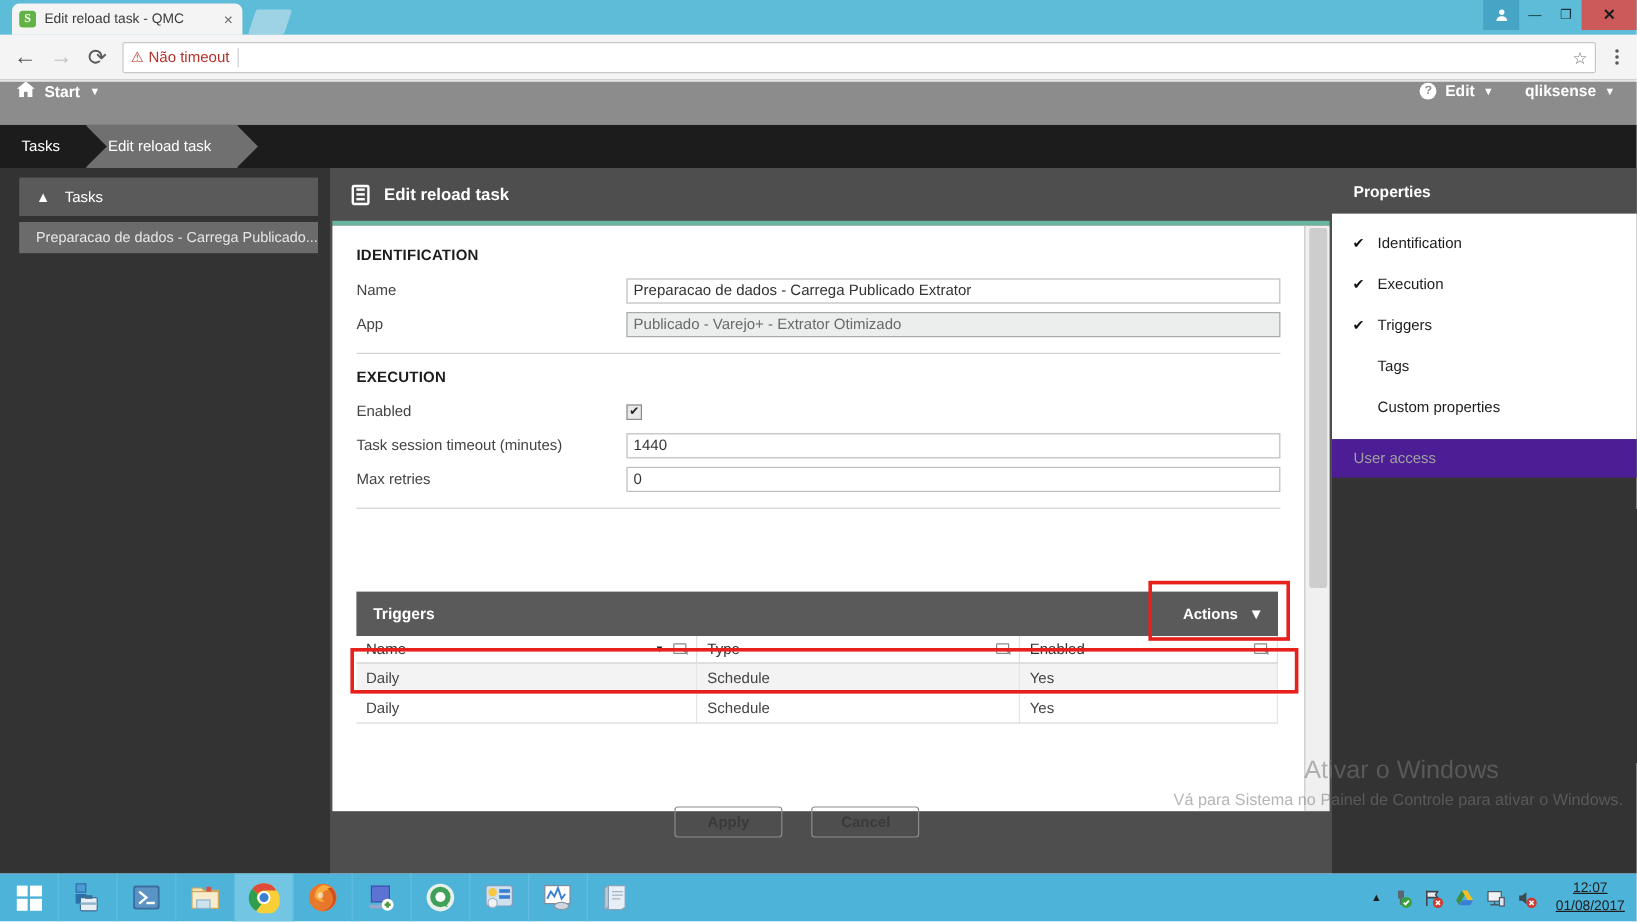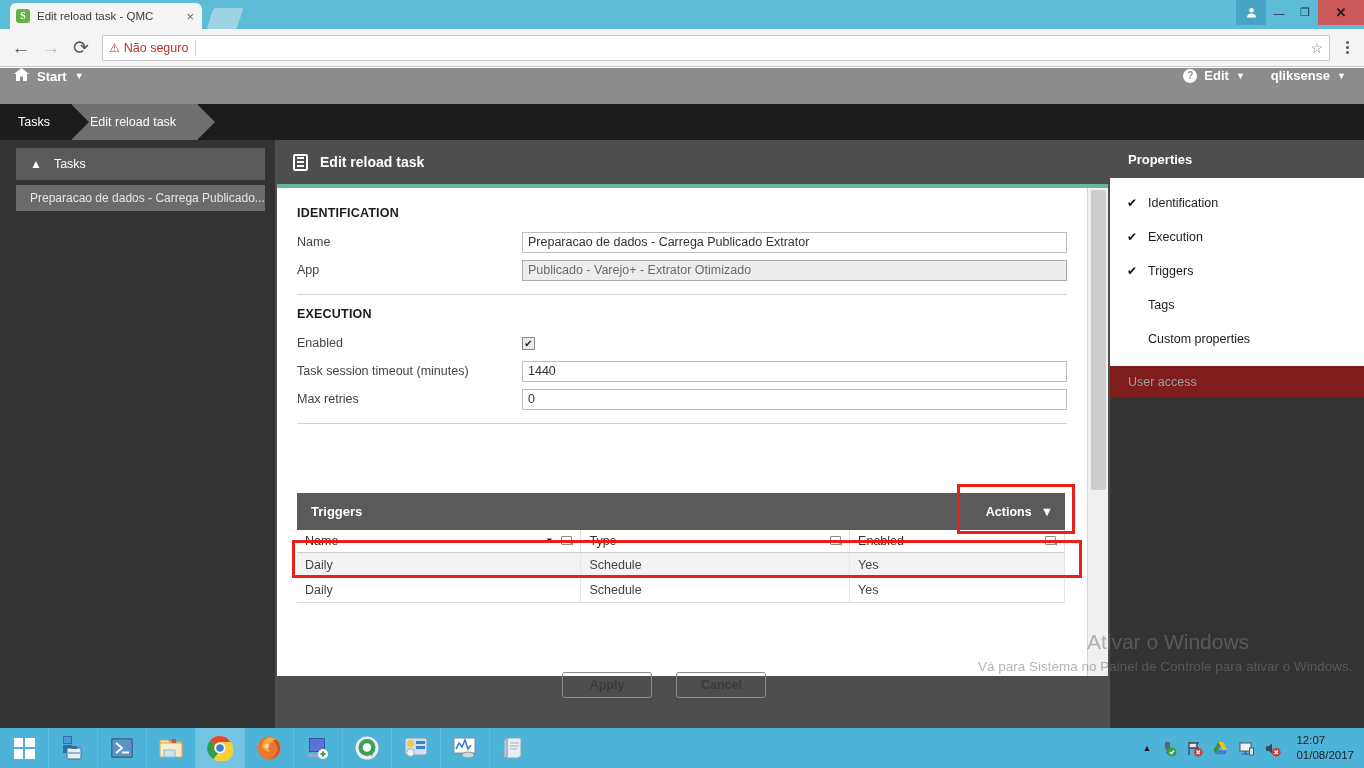--- a/index.html
+++ b/index.html
@@ -232,21 +232,21 @@
   .rp-item {
     height: 34px; display: flex; align-items: center; padding-left: 17px;
     font-size: 12.5px; color: #1c1c1c; cursor: pointer;
   }
   .rp-check { width: 21px; font-size: 12px; color: #111; }
   .rp-associated {
     height: 36px; background: #4e4e4e; display: flex; align-items: center;
     padding-left: 18px; color: #fff; font-size: 12.5px; font-weight: bold;
   }
   .rp-assoc-item {
-    height: 32px; background: #7f1d1d; display: flex; align-items: center;
+    height: 32px; background: #4c1d95; display: flex; align-items: center;
     padding-left: 18px; color: #a0a0a0; font-size: 12.5px;
   }
 
   
   .watermark {
     position: absolute; left: 978px; top: 628px; width: 380px;
     color: rgba(120,120,120,.55); pointer-events: none; z-index: 5;
   }
   .wm-title { font-size: 21px; line-height: 28px; text-align: center; }
   .wm-sub { font-size: 13.5px; line-height: 21px; }
@@ -268,22 +268,22 @@
     width: 49px; display: flex; align-items: center; justify-content: center;
     border-left: 1px solid #60bddf; cursor: pointer; position: relative;
   }
   .tb-item.active { background: #72c6e4; }
   .ic { width: 26px; height: 26px; position: relative; }
   .tray {
     margin-left: auto; display: flex; align-items: center; gap: 9px; padding-right: 10px;
   }
   .tray-ic { width: 17px; height: 17px; position: relative; cursor: pointer; }
   .clock {
-    font-size: 11.5px; color: #1d1d1d; line-height: 15px;
-    padding-left: 6px; cursor: pointer;
+    text-align: center; font-size: 11.5px; color: #1d1d1d; line-height: 15px;
+    padding-left: 6px; cursor: pointer; text-decoration: underline;
   }
   .tray-caret { font-size: 9px; color: #1d1d1d; cursor: pointer; }
 </style>
 </head>
 <body>
 
 <div id="app">
 
   <div class="chrome-tabstrip">
     <div class="tab">
@@ -304,21 +304,21 @@
       <div class="winbtn close">✕</div>
     </div>
   </div>
 
   <div class="chrome-toolbar">
     <div class="navbtn">←</div>
     <div class="navbtn disabled">→</div>
     <div class="navbtn">⟳</div>
     <div class="omnibox">
       <span class="warn-icon">⚠</span>
-      <span class="warn-text">Não seguro</span>
+      <span class="warn-text">Não timeout</span>
       <span class="omni-sep"></span>
       <span class="star-icon">☆</span>
     </div>
     <div class="menu-dots">
         <i></i>
         <i></i>
         <i></i>
       </div>
   </div>
 

